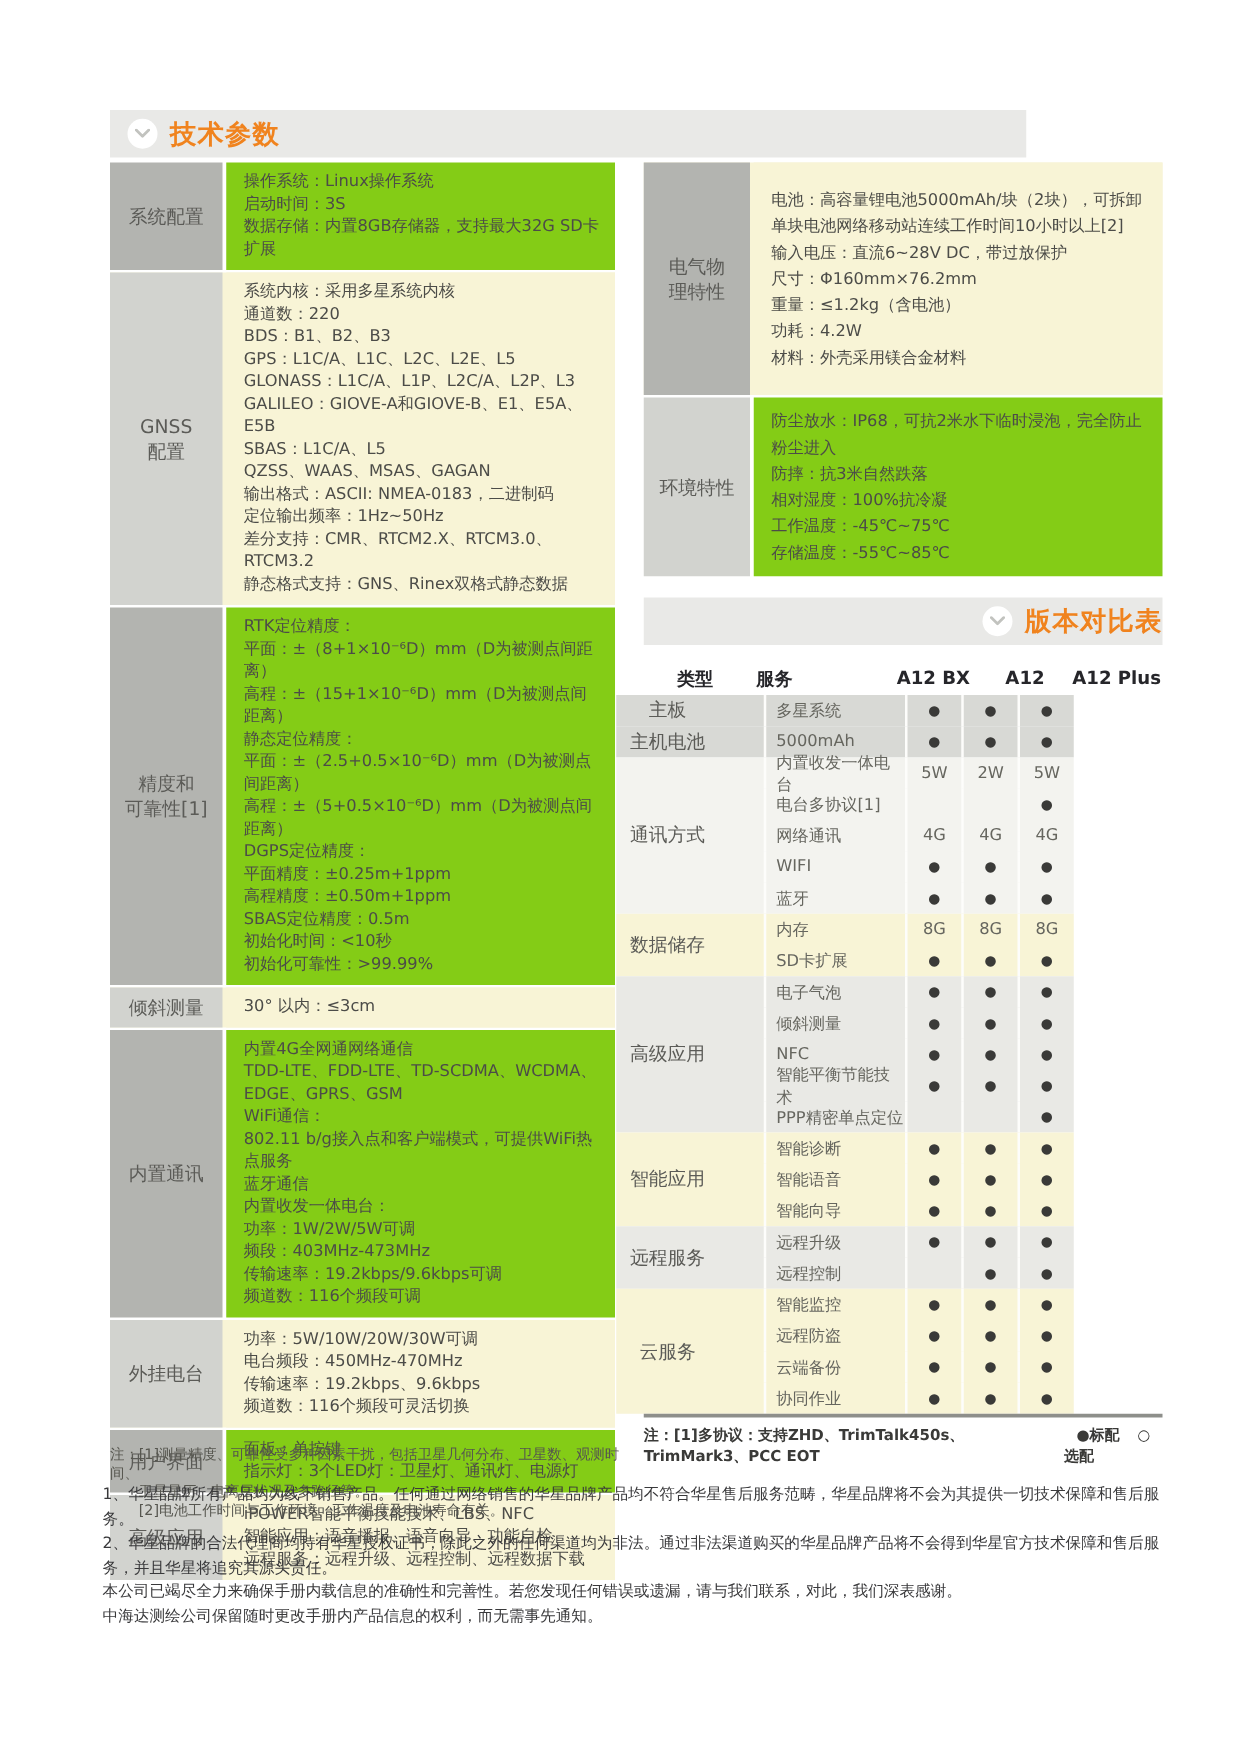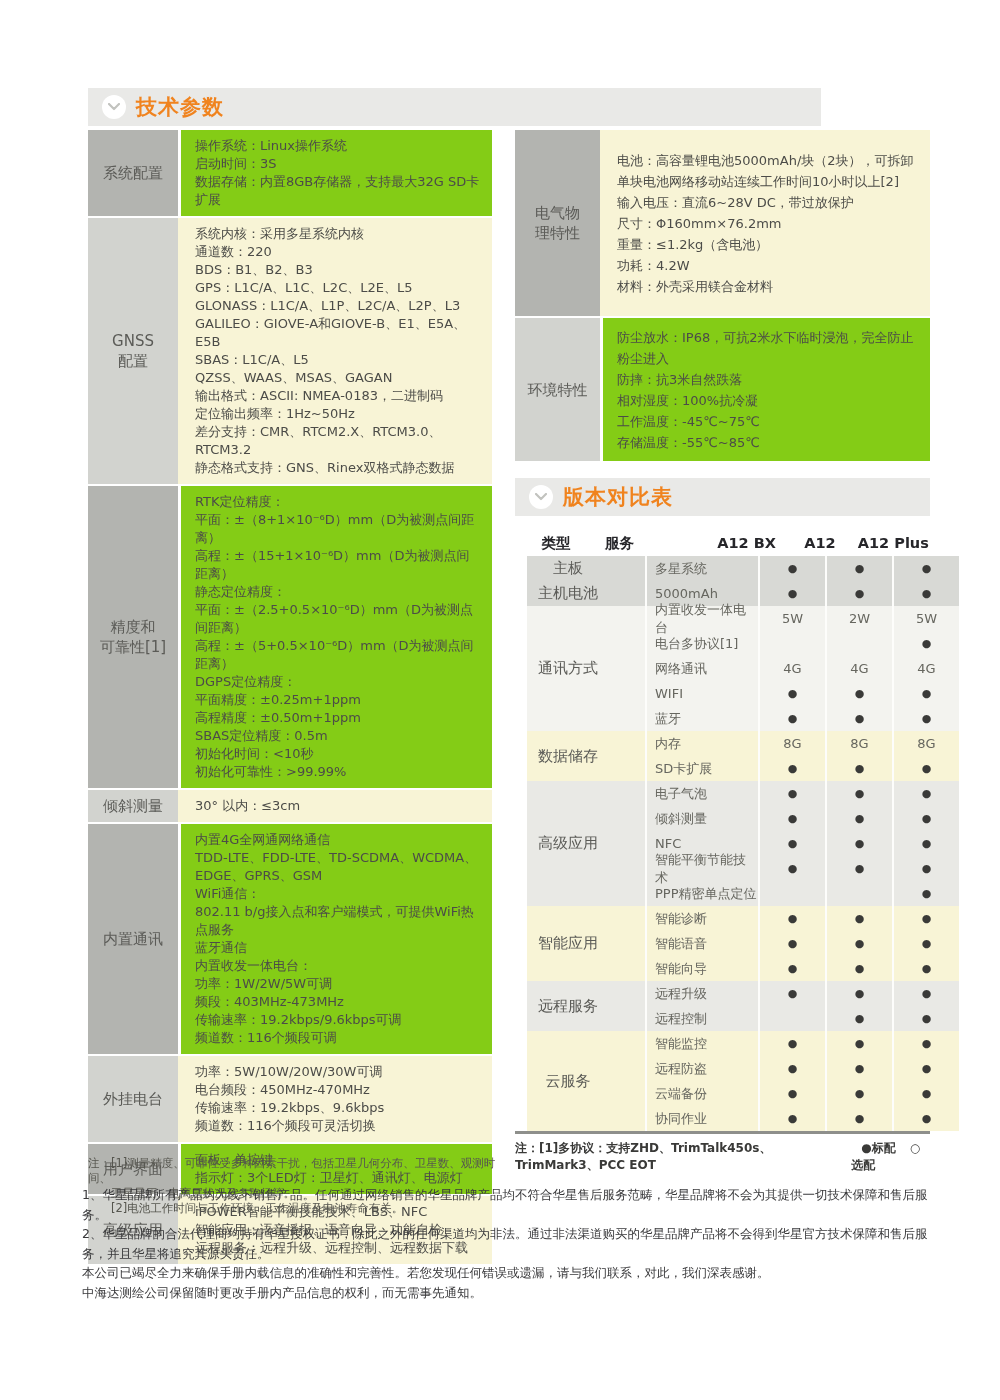--- a/index.html
+++ b/index.html
@@ -2,21 +2,21 @@
 <html><head>
 <meta charset="utf-8">
 <style>
   * { margin:0; padding:0; box-sizing:border-box; }
   body { width:1000px; height:1400px; background:#ffffff; font-family:"DejaVu Sans", sans-serif; color:#4a4a46; }
   .page { position:relative; width:1000px; height:1400px; background:#fff; overflow:hidden; }
 
   
   .band { position:absolute; height:38px; background:#e9e9e7; display:flex; align-items:center; padding-left:14px; }
   .band-main { left:88px; top:88px; width:733px; }
-  .band-compare { left:515px; top:478px; width:415px; }
+  .band-compare { left:515px; top:478px; width:415px;justify-content:flex-end; }
   .circle-icon { width:24px; height:24px; border-radius:50%; background:#ffffff; display:flex; align-items:center; justify-content:center; margin-right:10px; flex:0 0 auto; }
   .band-title { font-size:21px; color:#f0831e; font-weight:bold; letter-spacing:1px; }
 
   
   .specwrap { position:absolute; display:flex; flex-direction:column; gap:2px; }
   #tech-rows { left:88px; top:130px; width:404px; }
   #phys-rows { left:515px; top:130px; width:415px; }
   .srow { display:flex; align-items:stretch; }
   .slabel { width:90px; flex:0 0 90px; display:flex; align-items:center; justify-content:center; text-align:center; font-size:15px; color:#5b5b57; white-space:pre-line; line-height:20px; margin-right:3px; }
   #phys-rows .slabel { width:85px; flex:0 0 85px; }
@@ -29,21 +29,21 @@
   #phys-rows .srow-env .scontent { min-height:143px; line-height:21px; }
 
   .footnote { position:absolute; font-size:11.5px; line-height:15px; color:#56564f; white-space:pre-line; }
   #tech-footnote { left:88px; top:1156px; width:420px; }
 
   
   #compare-header { position:absolute; left:515px; top:530px; width:415px; height:26px; display:flex; align-items:center; font-weight:bold; font-size:14.5px; color:#26262a; }
   .ch-type { width:82px; flex:0 0 82px; text-align:center; }
   .ch-svc { width:113px; flex:0 0 113px; padding-left:8px; }
   .ch-val { flex:1; text-align:center; }
-  #compare-body { position:absolute; left:527px; top:556px; width:432px; display:flex; flex-direction:column; }
+  #compare-body { position:absolute; left:493px; top:556px; width:366px; display:flex; flex-direction:column; }
   .cgroup { display:flex; align-items:stretch; }
   .ctype { width:82px; flex:0 0 82px; display:flex; align-items:center; justify-content:center; font-size:15px; color:#5b5b57; text-align:center; }
   .crows { flex:1; display:flex; flex-direction:column; }
   .crow { display:flex; height:25px; align-items:center;margin-left:36px; }
   .csvc { width:113px; flex:0 0 113px; padding-left:8px; font-size:13px; color:#66665f; border-left:2px solid #fdfdfb; align-self:stretch; display:flex; align-items:center; }
   .cval { flex:1; text-align:center; font-size:13px; color:#66665f; border-left:2px solid #fdfdfb; align-self:stretch; display:flex; align-items:center; justify-content:center; }
   .cval.dot { font-size:11px; color:#3a3a38; }
   .tone-gray-dark { background:#d8d9d5; }
   .tone-white { background:#f3f3ef; }
   .tone-yellow { background:#f8f4d6; }

